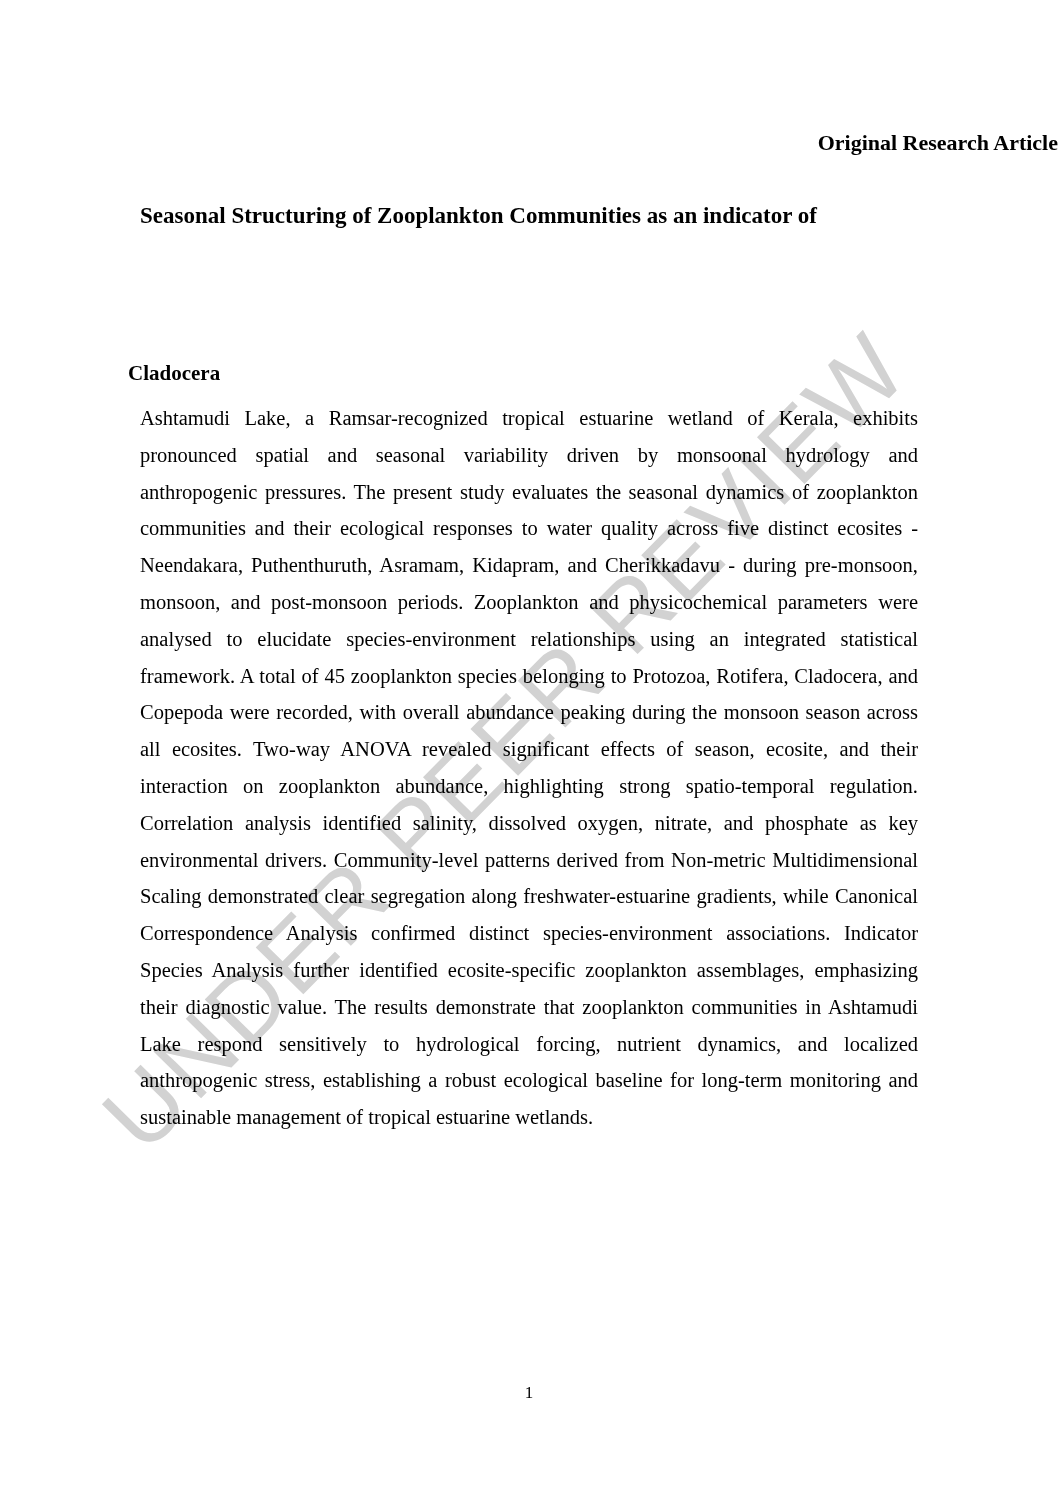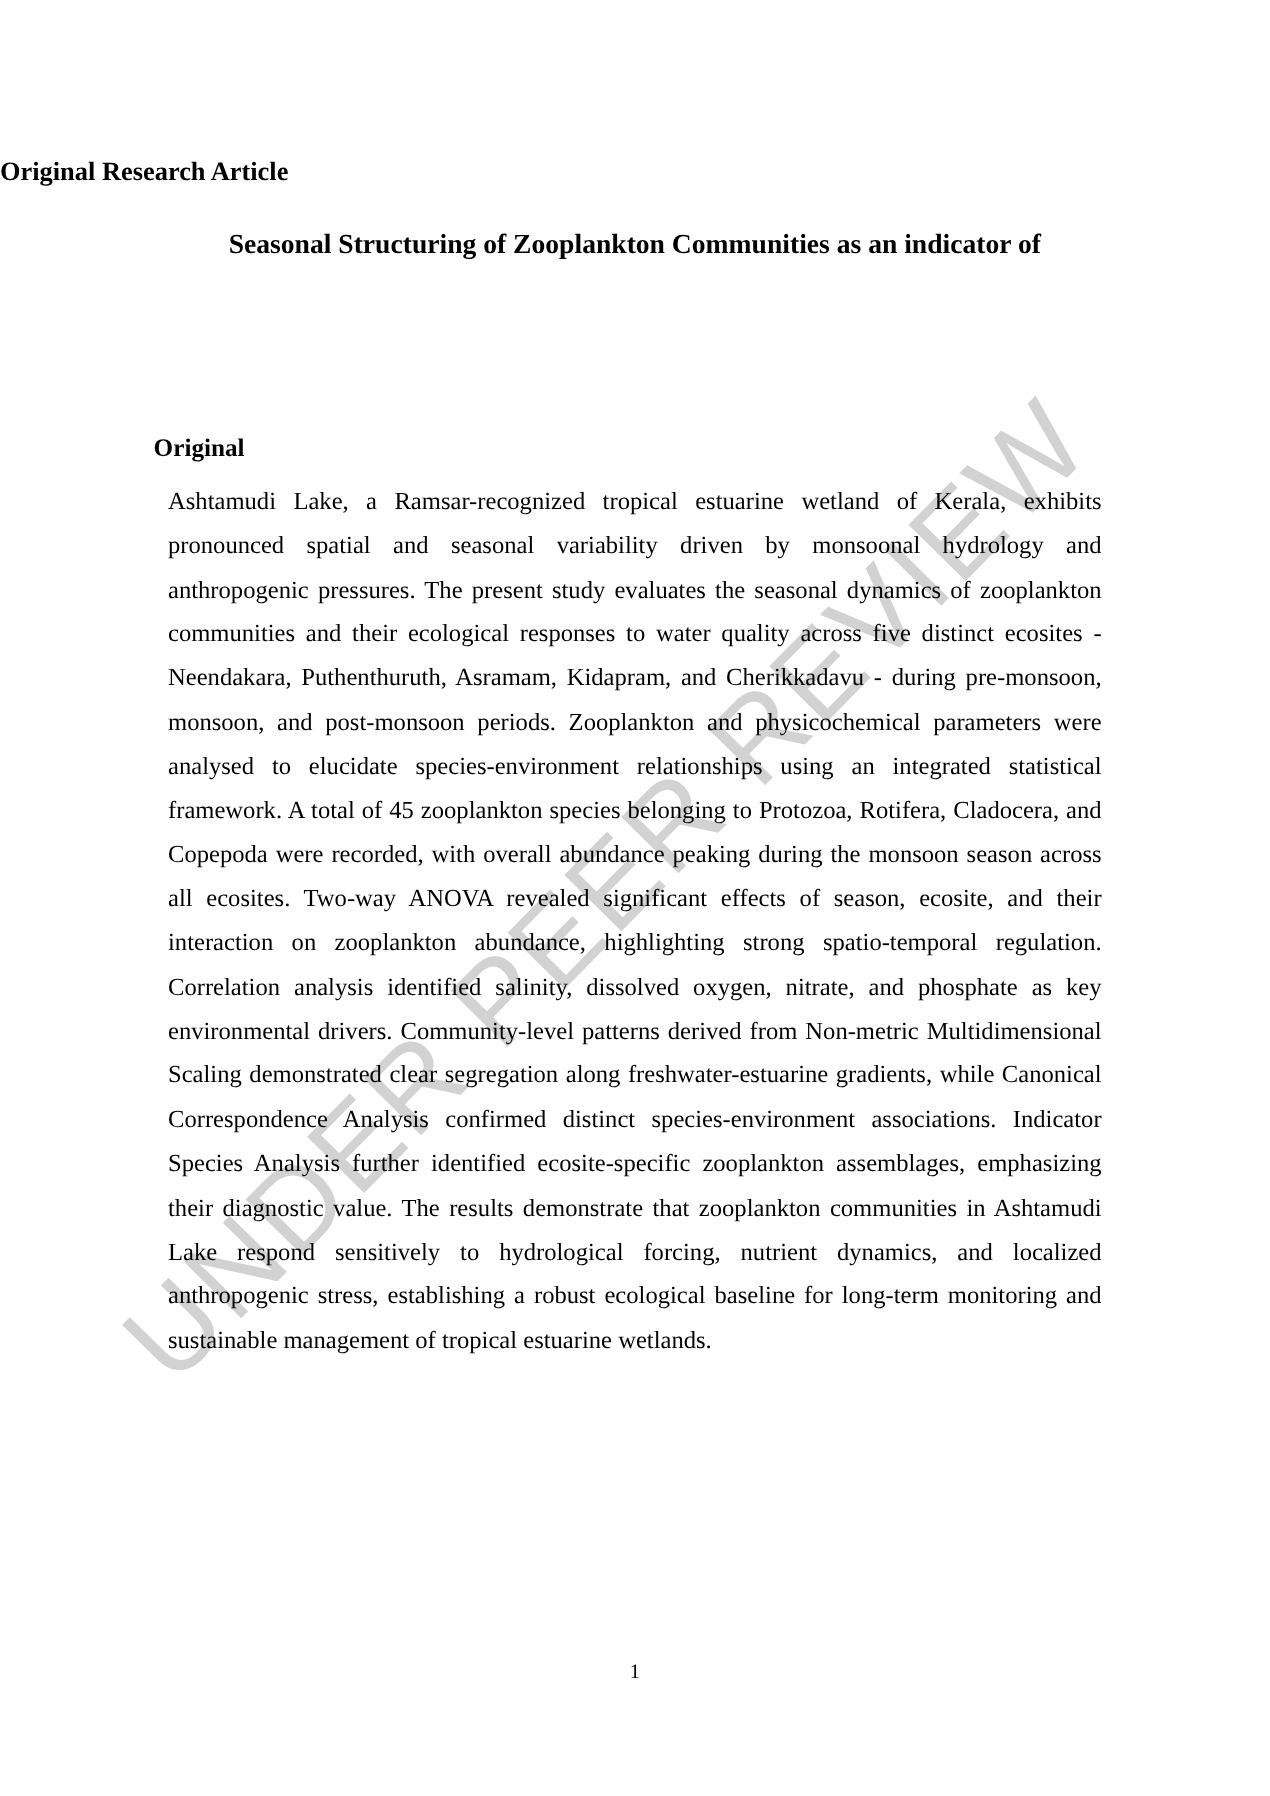--- a/index.html
+++ b/index.html
@@ -29,32 +29,32 @@
     color: #d2d2d2;
     white-space: nowrap;
     z-index: 0;
     user-select: none;
   }
   .article-type {
     position: absolute;
     top: 130px;
     left: 0;
     width: 100%;
-    text-align: left;
+    text-align: right;
     font-weight: bold;
     font-size: 22px;
     z-index: 1;
   }
   .paper-title {
     position: absolute;
     top: 188px;
     left: 128px;
     width: 802px;
-    margin: 0;
-    text-align: center;
+    margin: 12px;
+    text-align: left;
     font-weight: bold;
     font-size: 23px;
     line-height: 32.5px;
     z-index: 1;
   }
   .paper-title span { display: block; }
   .content {
     position: absolute;
     top: 358px;
     left: 128px;
@@ -93,19 +93,19 @@
 
   <div class="watermark">UNDER PEER REVIEW</div>
 
   <div class="article-type">Original Research Article</div>
 
   <h1 class="paper-title">
     <span>Seasonal Structuring of Zooplankton Communities as an indicator of</span>
   </h1>
 
   <div class="content">
-    <h2 class="abstract-heading">Original</h2>
+    <h2 class="abstract-heading">Cladocera</h2>
     <p class="abstract-text">Ashtamudi Lake, a Ramsar-recognized tropical estuarine wetland of Kerala, exhibits pronounced spatial and seasonal variability driven by monsoonal hydrology and anthropogenic pressures. The present study evaluates the seasonal dynamics of zooplankton communities and their ecological responses to water quality across five distinct ecosites - Neendakara, Puthenthuruth, Asramam, Kidapram, and Cherikkadavu - during pre-monsoon, monsoon, and post-monsoon periods. Zooplankton and physicochemical parameters were analysed to elucidate species-environment relationships using an integrated statistical framework. A total of 45 zooplankton species belonging to Protozoa, Rotifera, Cladocera, and Copepoda were recorded, with overall abundance peaking during the monsoon season across all ecosites. Two-way ANOVA revealed significant effects of season, ecosite, and their interaction on zooplankton abundance, highlighting strong spatio-temporal regulation. Correlation analysis identified salinity, dissolved oxygen, nitrate, and phosphate as key environmental drivers. Community-level patterns derived from Non-metric Multidimensional Scaling demonstrated clear segregation along freshwater-estuarine gradients, while Canonical Correspondence Analysis confirmed distinct species-environment associations. Indicator Species Analysis further identified ecosite-specific zooplankton assemblages, emphasizing their diagnostic value. The results demonstrate that zooplankton communities in Ashtamudi Lake respond sensitively to hydrological forcing, nutrient dynamics, and localized anthropogenic stress, establishing a robust ecological baseline for long-term monitoring and sustainable management of tropical estuarine wetlands.</p>
   </div>
 
   <div class="page-number">1</div>
 
 </div>
 
 </body></html>

